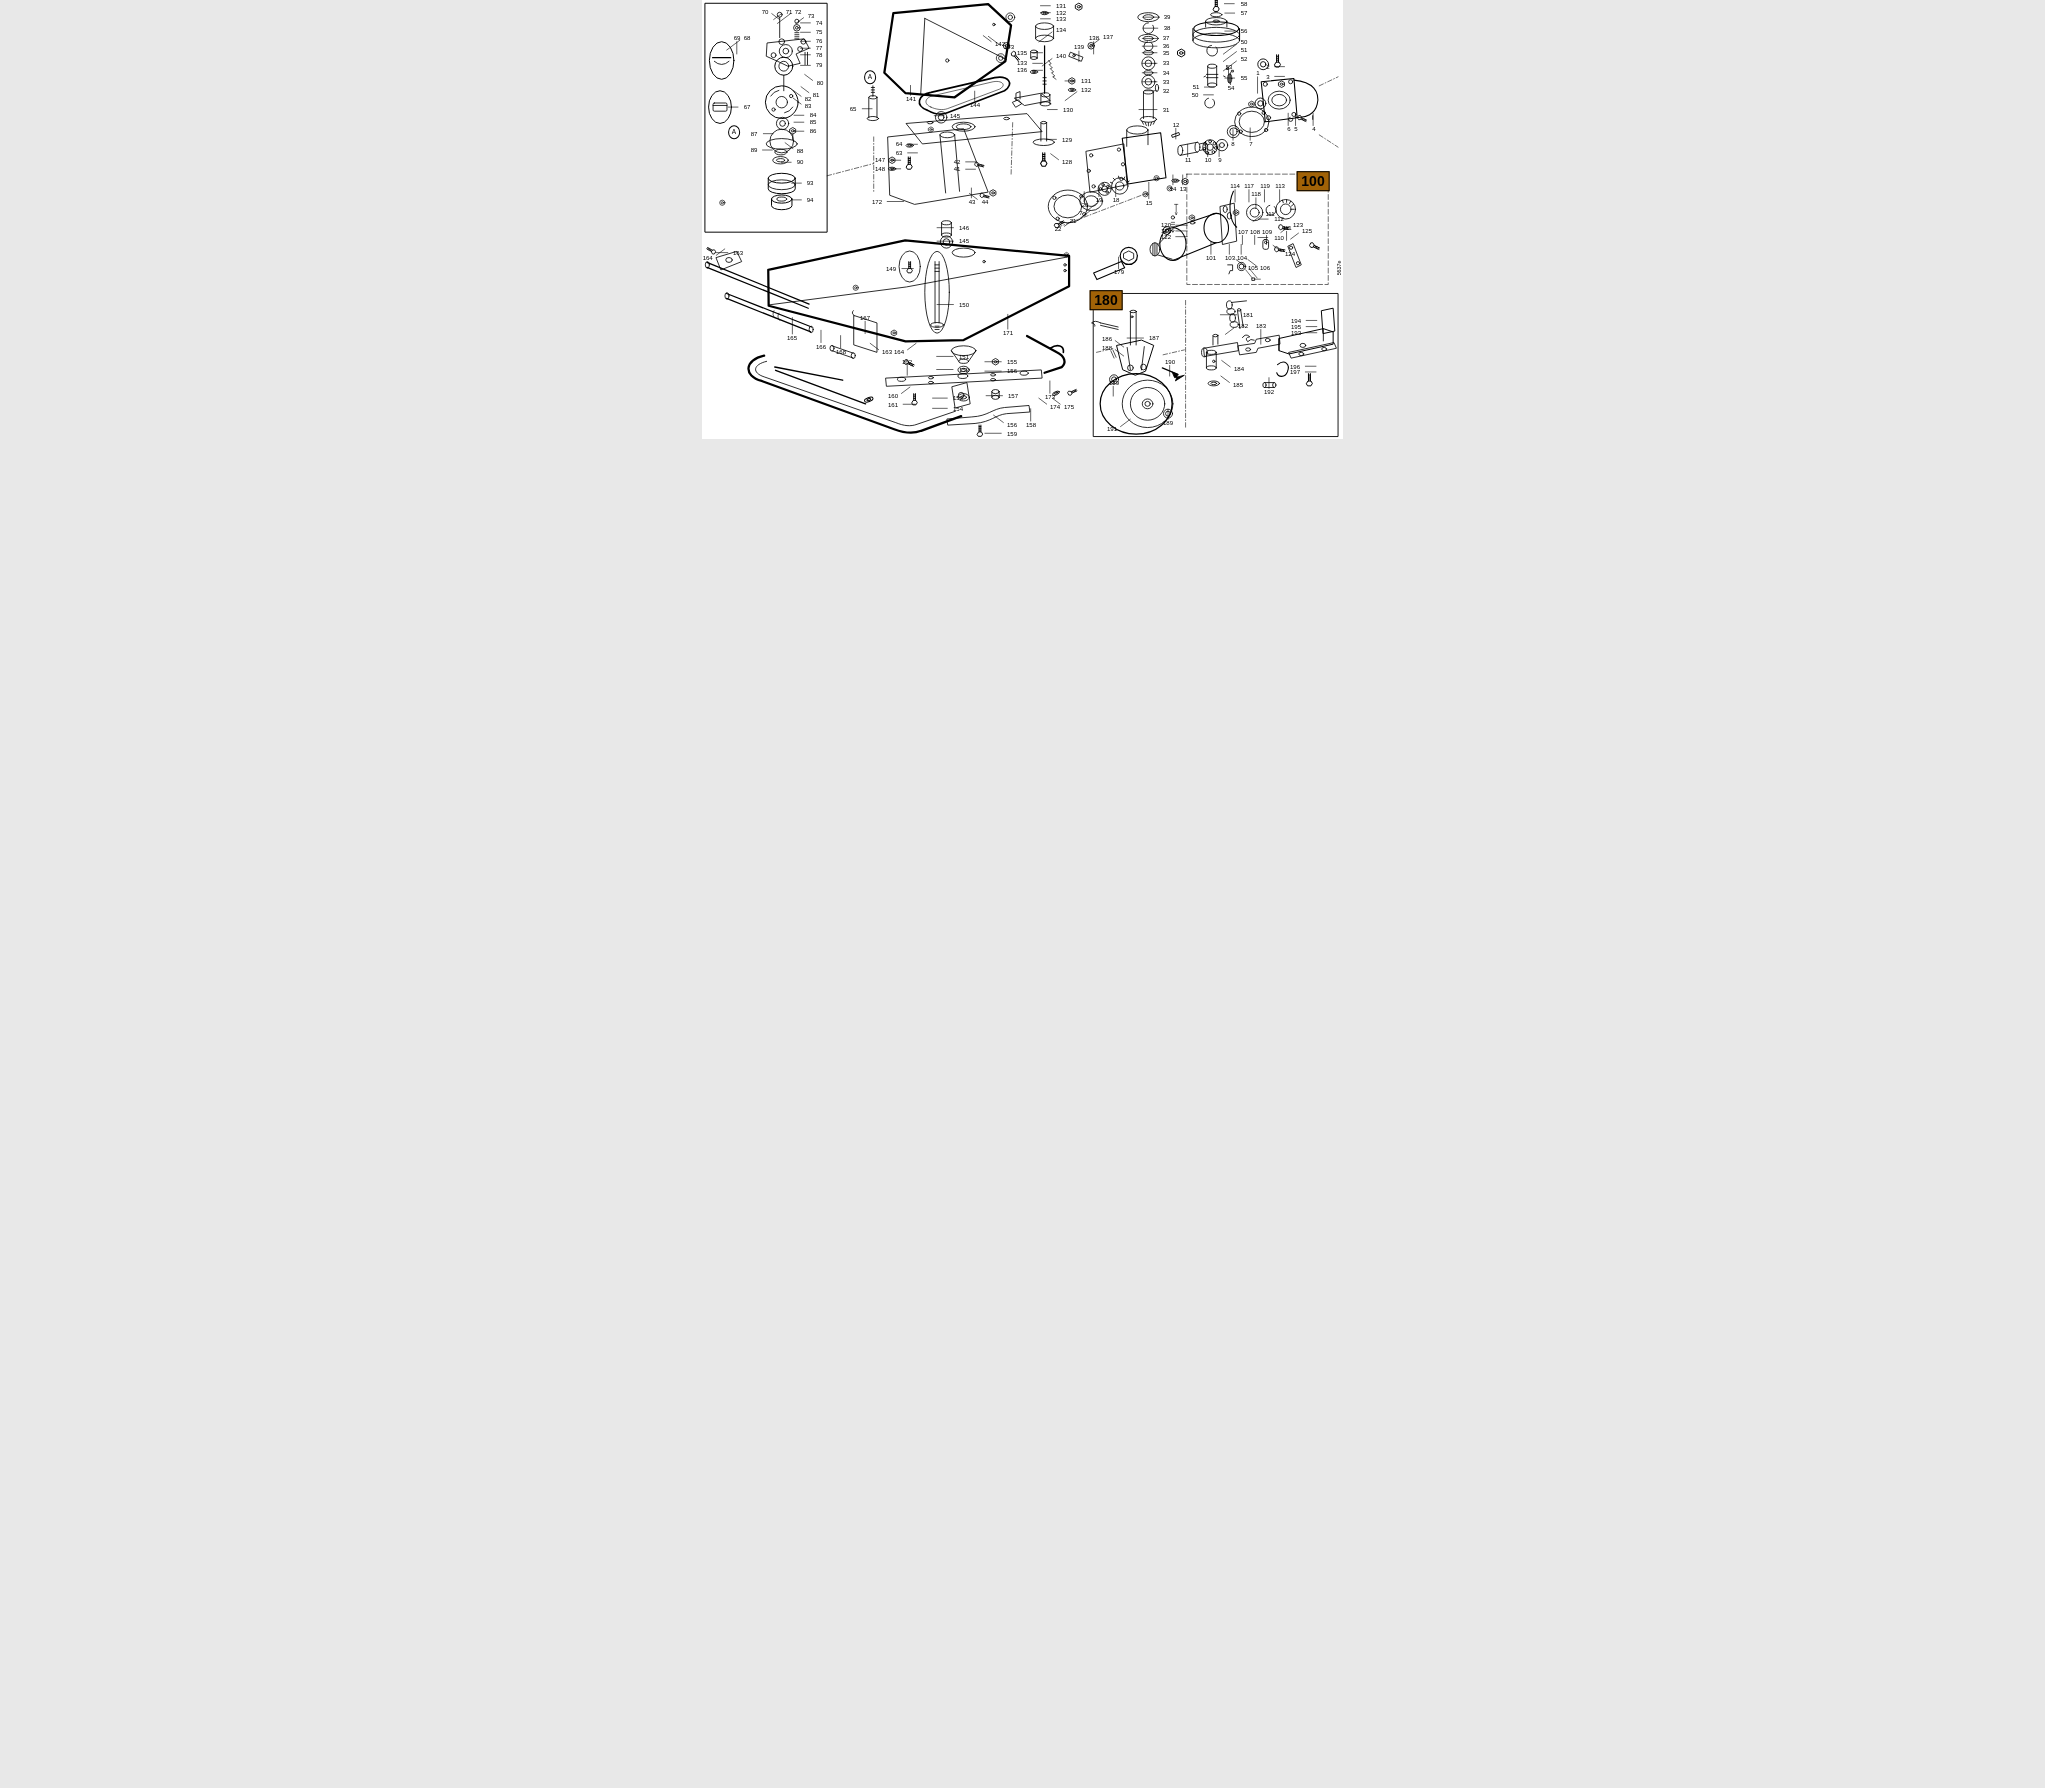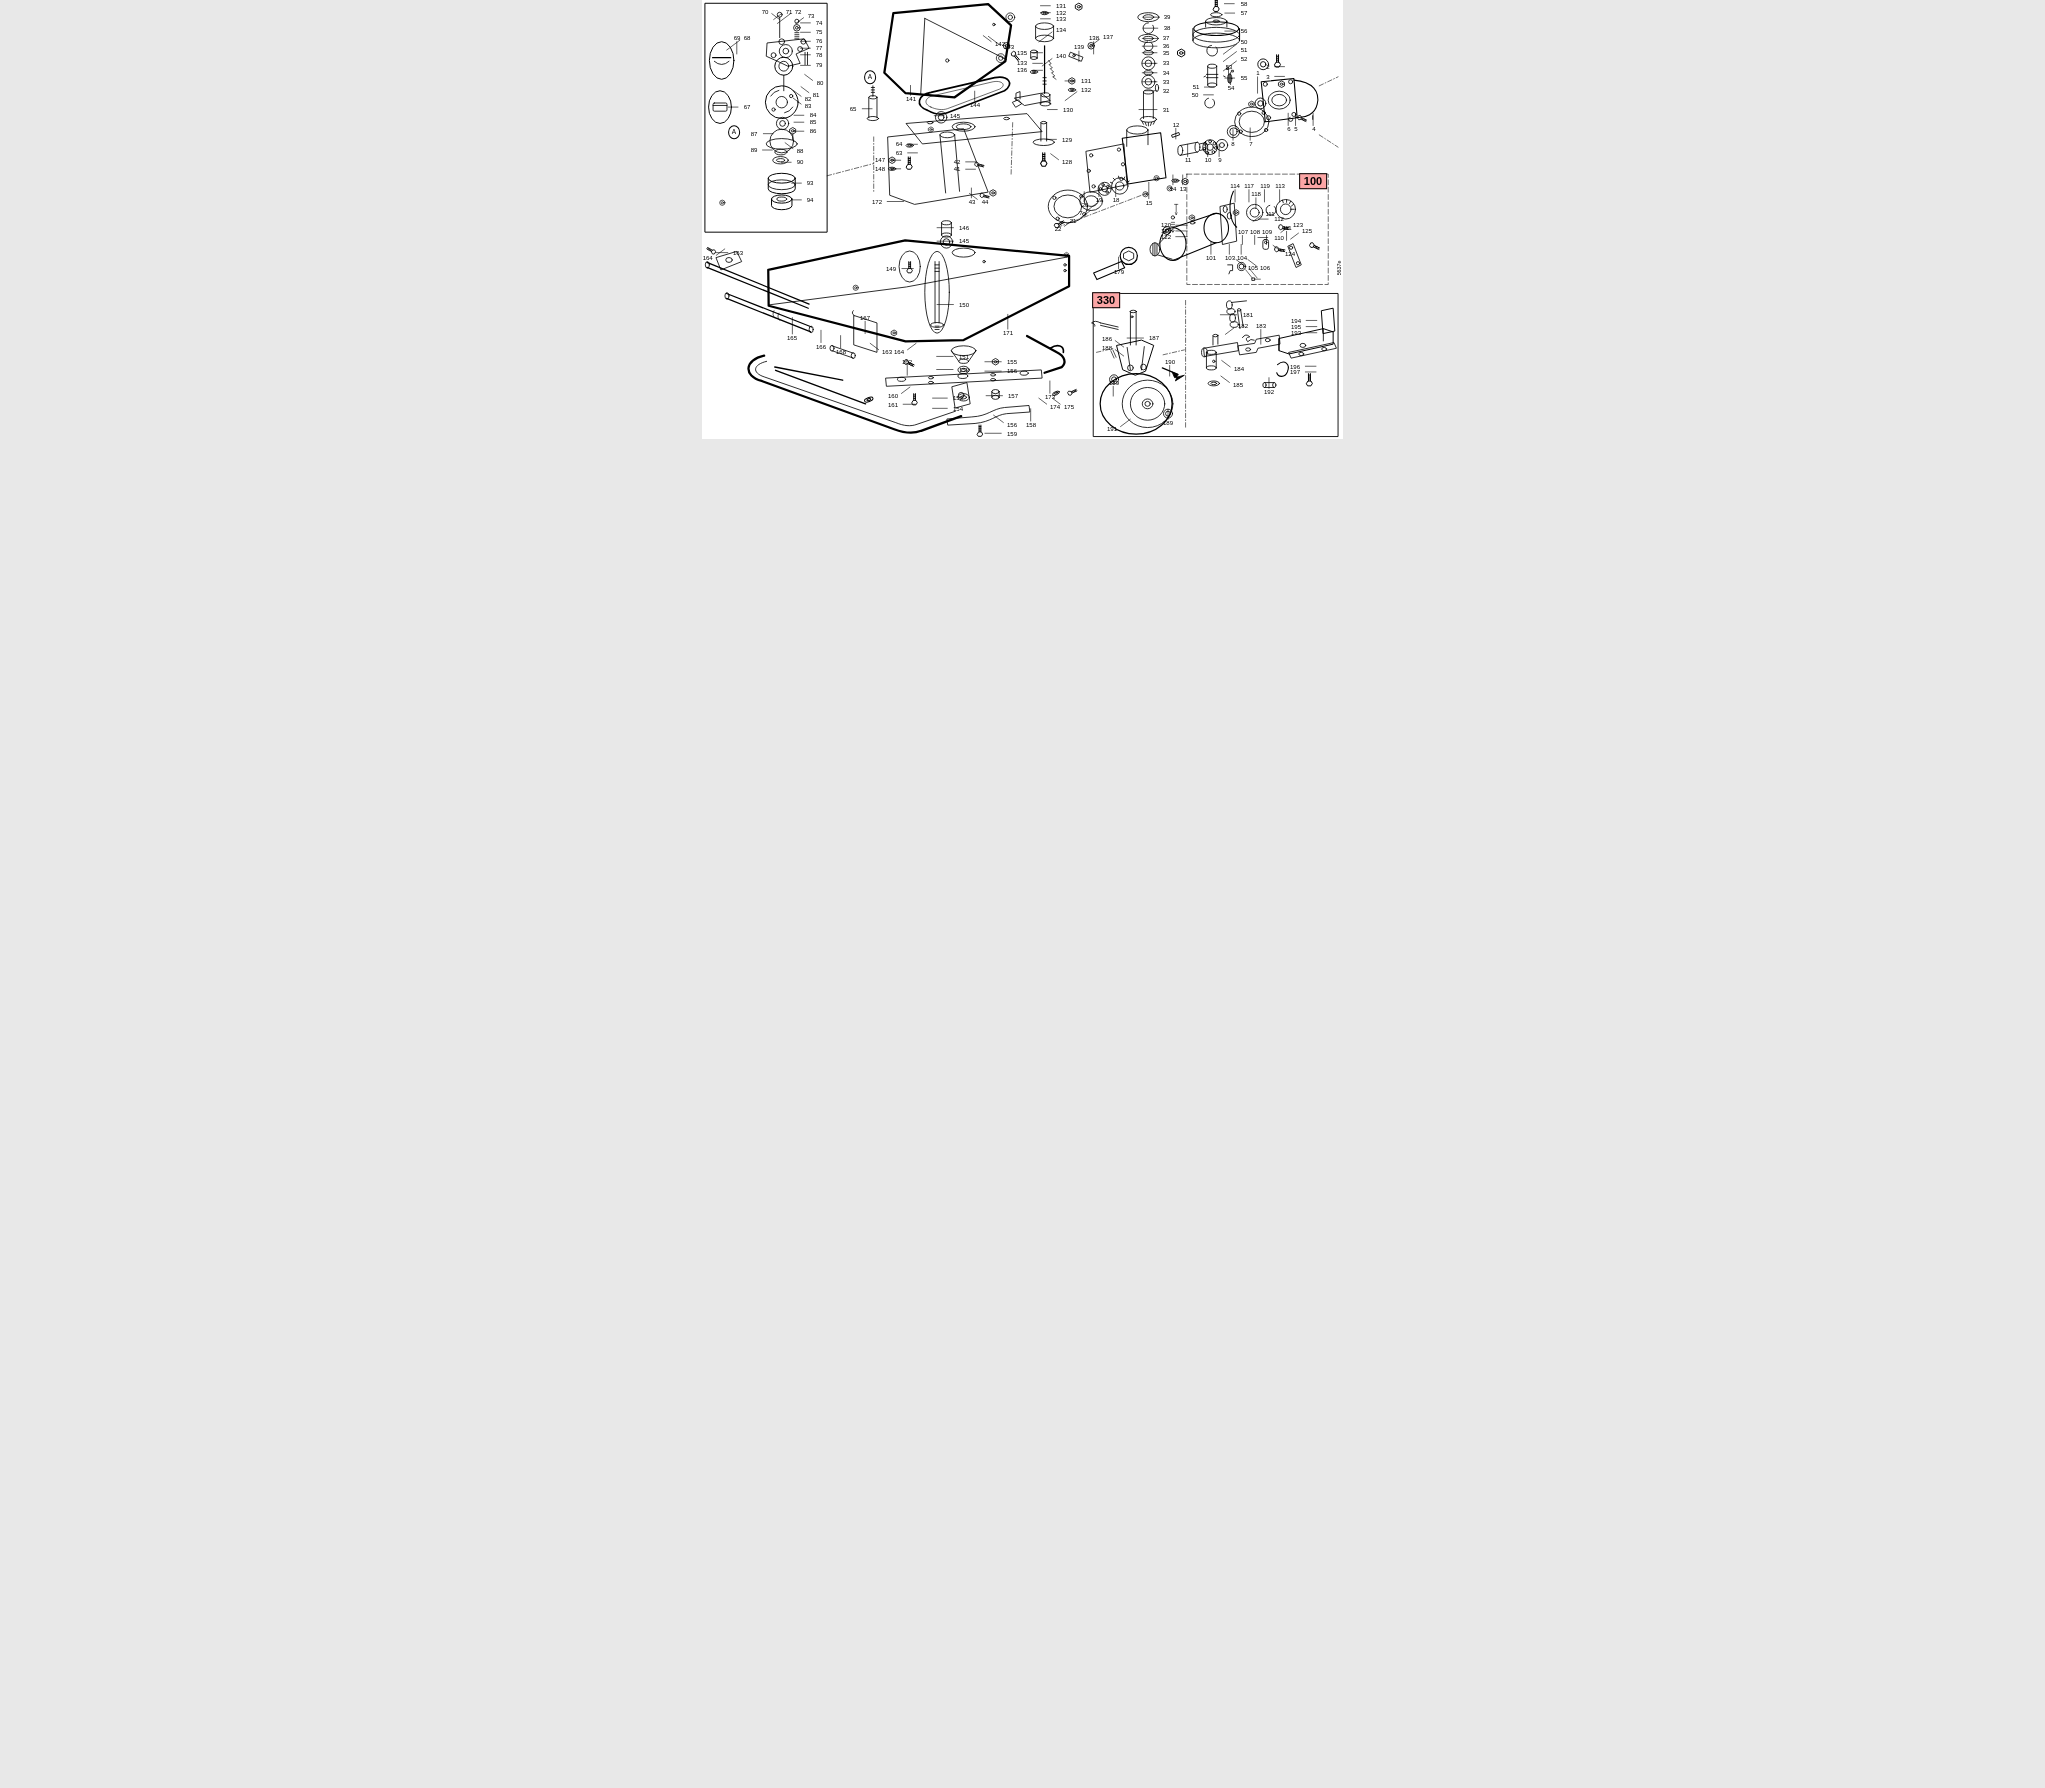--- a/index.html
+++ b/index.html
@@ -2,22 +2,22 @@
 <html style="font-size:6.5px"><head>
 <meta charset="utf-8">
 <style>
   html,body{margin:0;padding:0;background:#e8e8e8;}
   #stage{position:relative;width:641px;height:439px;background:#ffffff;margin:0 auto;
          font-family:"Liberation Sans", sans-serif;overflow:hidden;}
   #art{position:absolute;left:0;top:0;}
   #labels{position:absolute;left:0;top:0;width:100%;height:100%;pointer-events:none;}
   .lbl{position:absolute;transform:translate(-50%,-50%);font-size:6.1px;line-height:1;
        color:#000;white-space:nowrap;letter-spacing:-0.1px;}
-  .boxed{position:absolute;transform:translate(-50%,-50%);font-size:11px;font-weight:bold;
-       color:#000;border:0.8px solid #000;background:#fca5a5;padding:0.8px 3.7px;}
+  .boxed{position:absolute;transform:translate(-50%,-50%);font-size:14px;font-weight:bold;
+       color:#000;border:0.8px solid #000;background:#a16207;padding:0.8px 3.7px;}
   .circ{position:absolute;transform:translate(-50%,-50%);font-size:6.5px;color:#000;
        border:0.7px solid #000;border-radius:50%;width:9.8px;height:11.5px;display:flex;
        align-items:center;justify-content:center;background:#fff;}
   .code{position:absolute;transform:translate(-50%,-50%) rotate(-90deg);font-size:5.3px;color:#000;}
 </style>
 </head>
 <body>
 
 <div id="stage">
 <svg id="art" width="641" height="439" viewBox="0 0 1568 1074" xmlns="http://www.w3.org/2000/svg">
@@ -811,19 +811,19 @@
       <div class="lbl" style="left: 559px; top: 326px;">183</div>
       <div class="lbl" style="left: 537px; top: 369px;">184</div>
       <div class="lbl" style="left: 536px; top: 385px;">185</div>
       <div class="lbl" style="left: 567px; top: 392px;">192</div>
       <div class="lbl" style="left: 594px; top: 321px;">194</div>
       <div class="lbl" style="left: 594px; top: 327px;">195</div>
       <div class="lbl" style="left: 594px; top: 333px;">193</div>
       <div class="lbl" style="left: 593px; top: 367px;">196</div>
       <div class="lbl" style="left: 593px; top: 372px;">197</div>
       <div class="boxed" style="left: 611px; top: 181px;">100</div>
-      <div class="boxed" style="left: 404px; top: 300px;">330</div>
+      <div class="boxed" style="left: 404px; top: 300px;">180</div>
       <div class="circ" style="left: 32px; top: 132px;">A</div>
       <div class="circ" style="left: 168px; top: 77px;">A</div>
     </div>
 <div class="code" style="left:637px;top:268px;">5637e</div>
 </div>
 
 
 </body></html>

